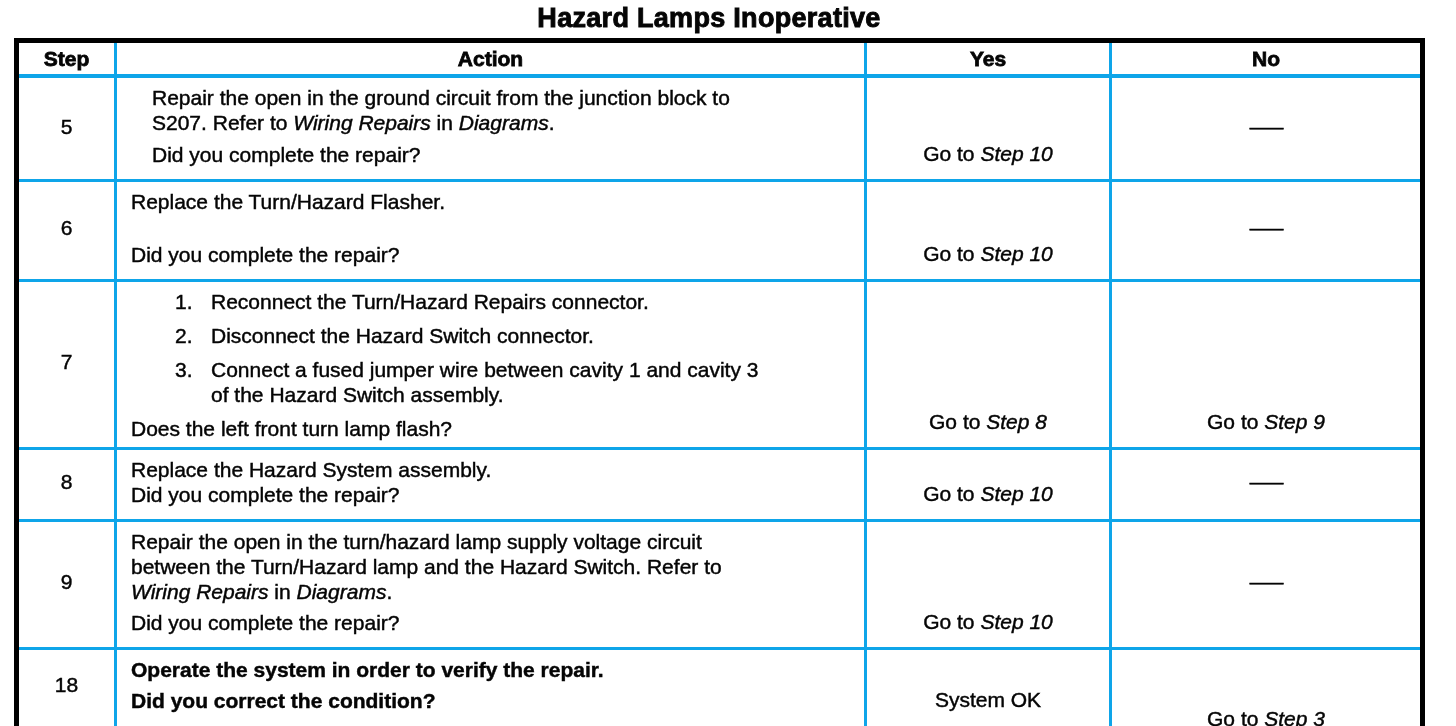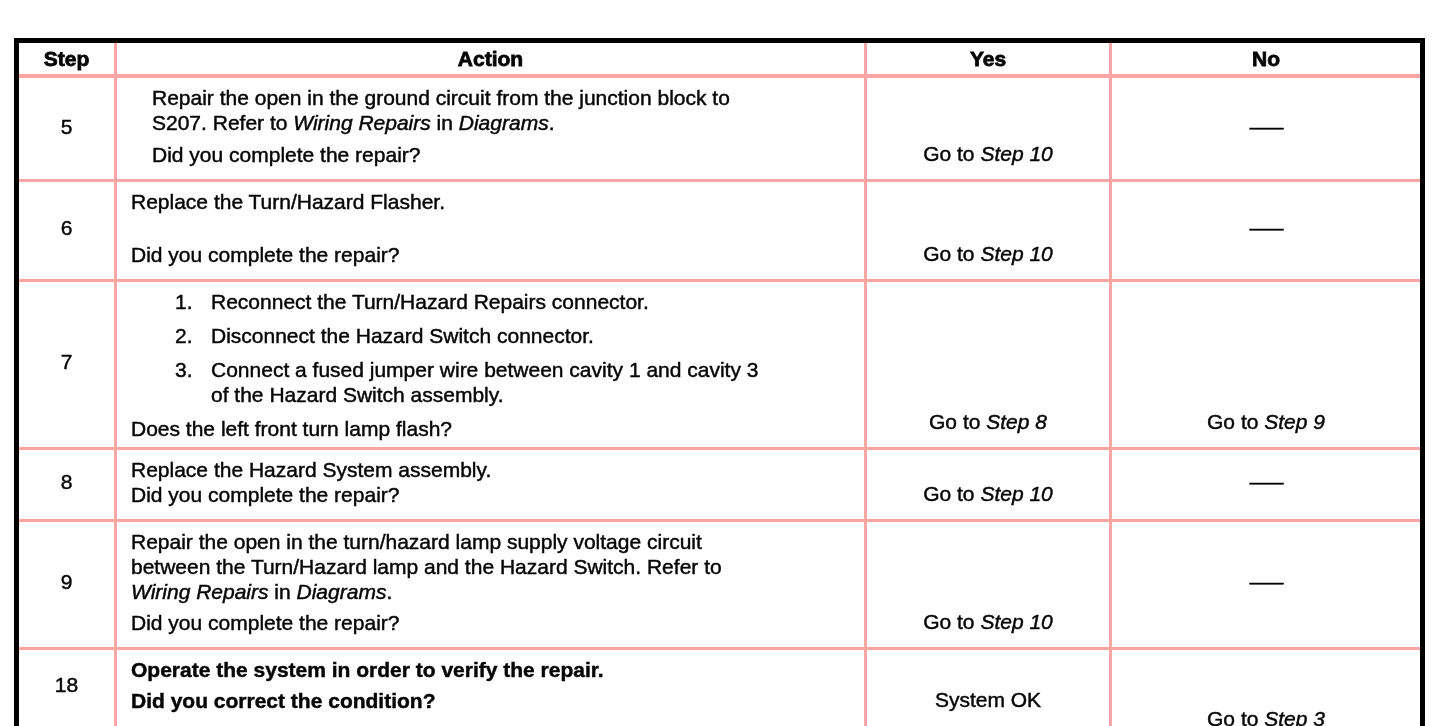--- a/index.html
+++ b/index.html
@@ -25,21 +25,21 @@
 
   table.diag {
     position: absolute;
     left: 14px; top: 38px;
     width: 1406px;
     border-collapse: collapse;
     table-layout: fixed;
     border: 5px solid #000;
   }
   table.diag th, table.diag td {
-    border: 3px solid #fca5a5;
+    border: 3px solid #0ea5e9;
     padding: 0;
     vertical-align: top;
     font-size: 21px;
     line-height: 25px;
   }
   table.diag th {
     height: 31px;
     vertical-align: middle;
     text-align: center;
     font-weight: 700;
@@ -76,20 +76,21 @@
   .dash {
     display: inline-block;
     transform: scaleX(1.6);
     font-weight: 400;
   }
 </style>
 </head>
 <body>
 
 <div class="page">
+  <div class="title">Hazard Lamps Inoperative</div>
 
   <table class="diag">
     <colgroup>
       <col style="width:99px">
       <col style="width:750px">
       <col style="width:245px">
       <col style="width:312px">
     </colgroup>
     <thead>
       <tr>

